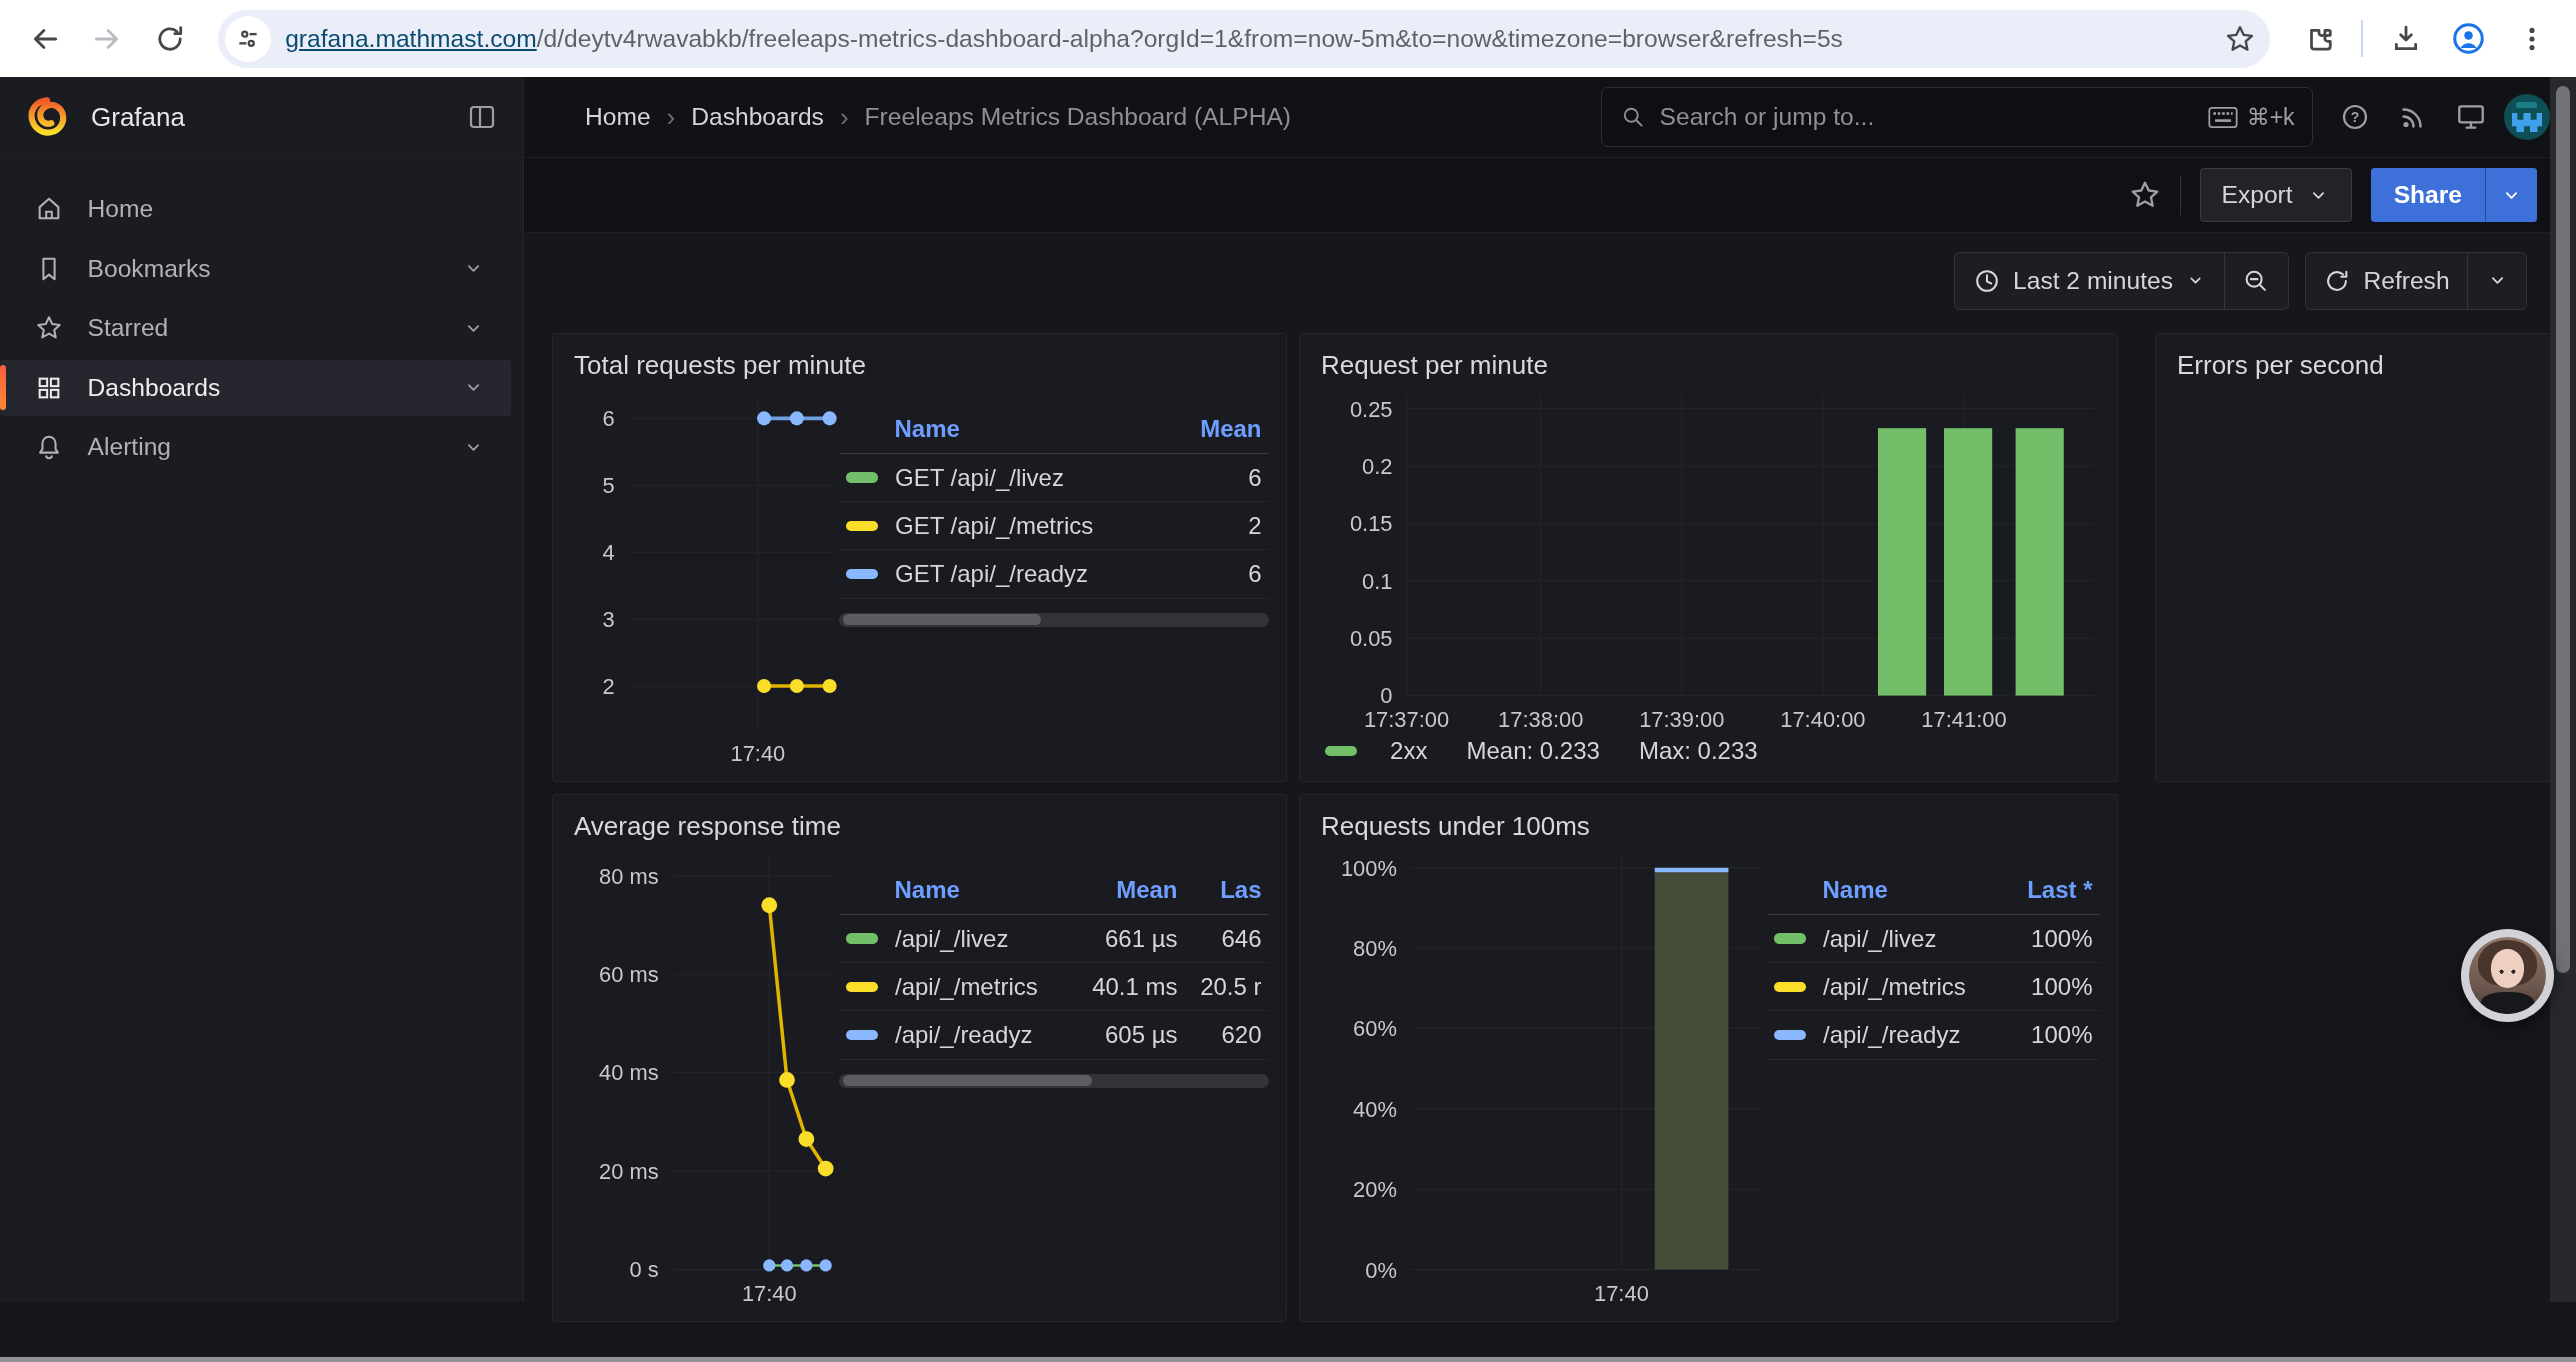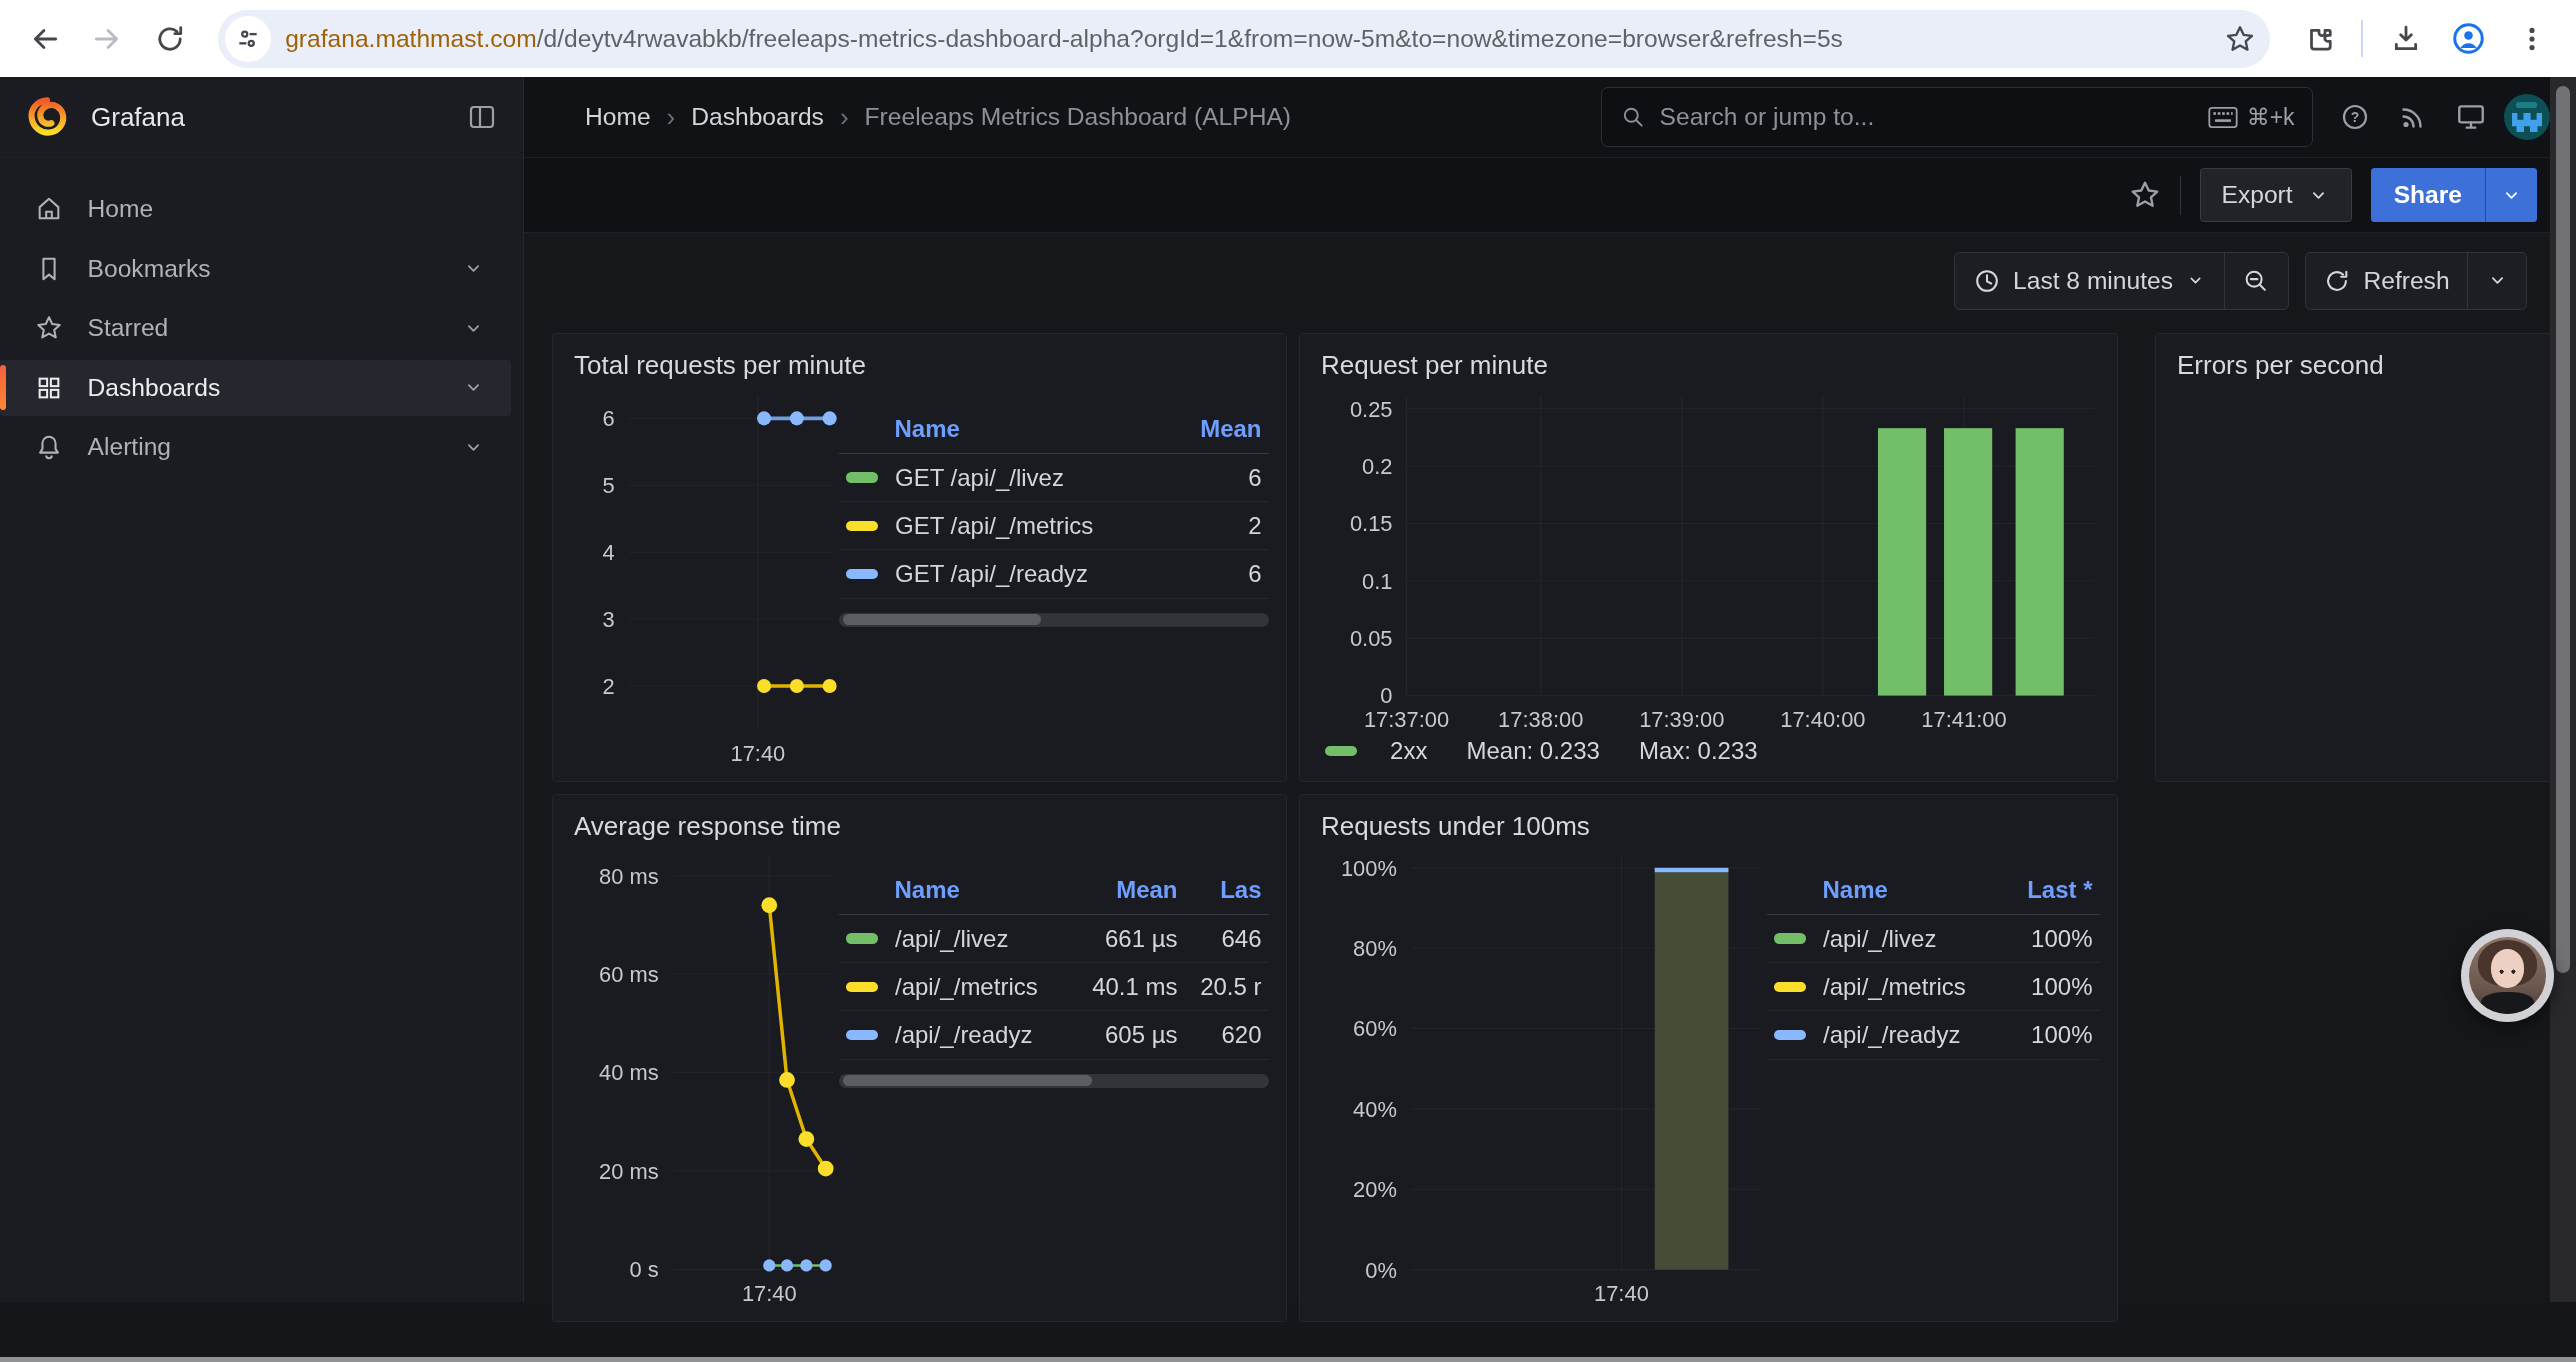--- a/index.html
+++ b/index.html
@@ -6,21 +6,21 @@
   body{width:2576px;height:1363px;overflow:hidden;font-family:"Liberation Sans","DejaVu Sans",sans-serif;}
   .screen{position:relative;width:2576px;height:1363px;overflow:hidden;background:#14161a;}
   svg{display:block}
   
   .toolbar{height:77px;background:#ffffff;display:flex;align-items:center;padding:0 17.5px;gap:8.8px;}
   .nav-ico{width:54px;height:54px;border-radius:50%;display:flex;align-items:center;justify-content:center;color:#45474b;flex:none;}
   .nav-ico.disabled{color:#b8bcc2;}
   .urlbar{flex:1;height:58px;background:#e9eef8;border-radius:29px;display:flex;align-items:center;padding:0 14px 0 7px;margin:0 12.3px;min-width:0;}
   .tune-wrap{width:46px;height:46px;background:#ffffff;border-radius:50%;display:flex;align-items:center;justify-content:center;flex:none;}
   .url-text{margin-left:14px;font-size:24.6px;white-space:nowrap;overflow:hidden;text-overflow:ellipsis;flex:1;min-width:0;}
-  .url-domain{color:#a16207;}
+  .url-domain{color:#0c4a6e;text-decoration:underline;}
   .url-path{color:#5f6368;}
   .star-wrap{margin-left:12.3px;flex:none;color:#45474b;}
   .tb-div{width:1.8px;height:37px;background:#c9d7f8;flex:none;margin:0 7px;}
   
   .bookmarks{height:60px;background:#ffffff;display:flex;align-items:center;padding:0 17.5px;}
   .bm-item{display:flex;align-items:center;gap:12.3px;font-size:24px;color:#3c4043;padding:7px 14px;border-radius:7px;}
   .bm-div{width:1.8px;height:33px;background:#c9d7f8;margin:0 14px;}
   
   .app{position:relative;display:flex;height:1225px;background:#14161a;}
   .sidebar{width:523px;flex:none;background:#1b1c21;border-right:0.9px solid #26272c;display:flex;flex-direction:column;}
@@ -317,21 +317,21 @@
       </div>
 
       <div class="canvas">
         <div class="timebar">
           <div class="tgroup">
             <div class="tseg">
               <svg width="28" height="28" viewBox="0 0 30 30">
                   <circle cx="15" cy="15" r="10.5" fill="none" stroke="currentColor" stroke-width="2.2"></circle>
                   <path d="M15 9v6.5l4.5 2.2" fill="none" stroke="currentColor" stroke-width="2.2" stroke-linecap="round"></path>
                 </svg>
-              <span>Last 8 minutes</span>
+              <span>Last 2 minutes</span>
               <svg width="21" height="21" viewBox="0 0 30 30">
                   <path d="M9 12l6 6 6-6" fill="none" stroke="currentColor" stroke-width="2.4" stroke-linecap="round" stroke-linejoin="round"></path>
                 </svg>
             </div>
             <div class="tsep"></div>
             <div class="tseg">
               <svg width="28" height="28" viewBox="0 0 30 30">
                   <circle cx="13" cy="13" r="8" fill="none" stroke="currentColor" stroke-width="2.2"></circle>
                   <line x1="9.5" y1="13" x2="16.5" y2="13" stroke="currentColor" stroke-width="2.2" stroke-linecap="round"></line>
                   <line x1="19" y1="19" x2="24.5" y2="24.5" stroke="currentColor" stroke-width="2.2" stroke-linecap="round"></line>

